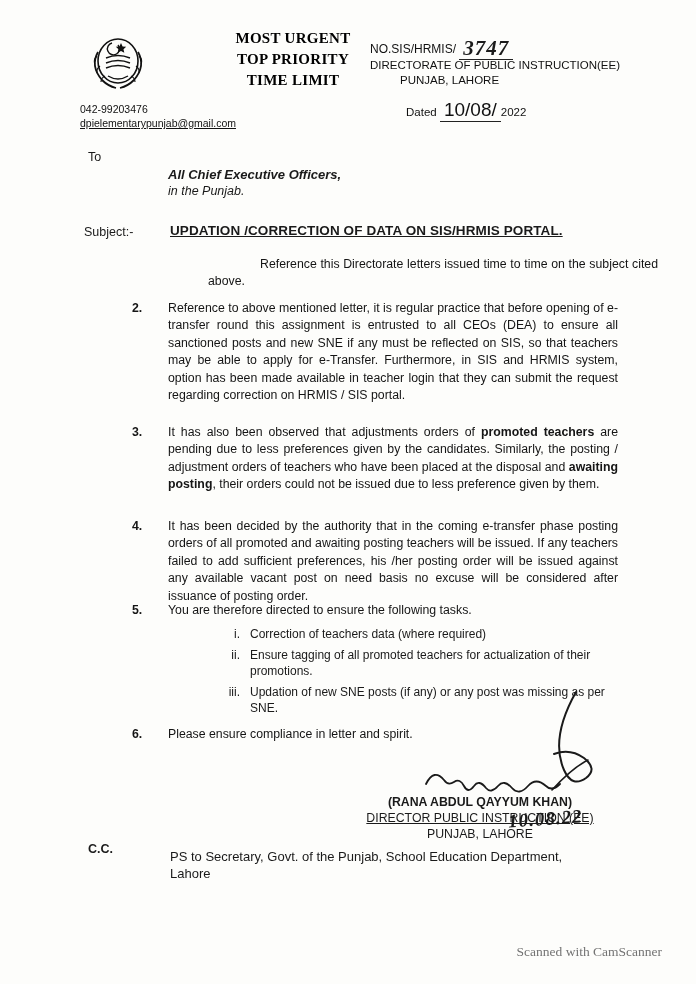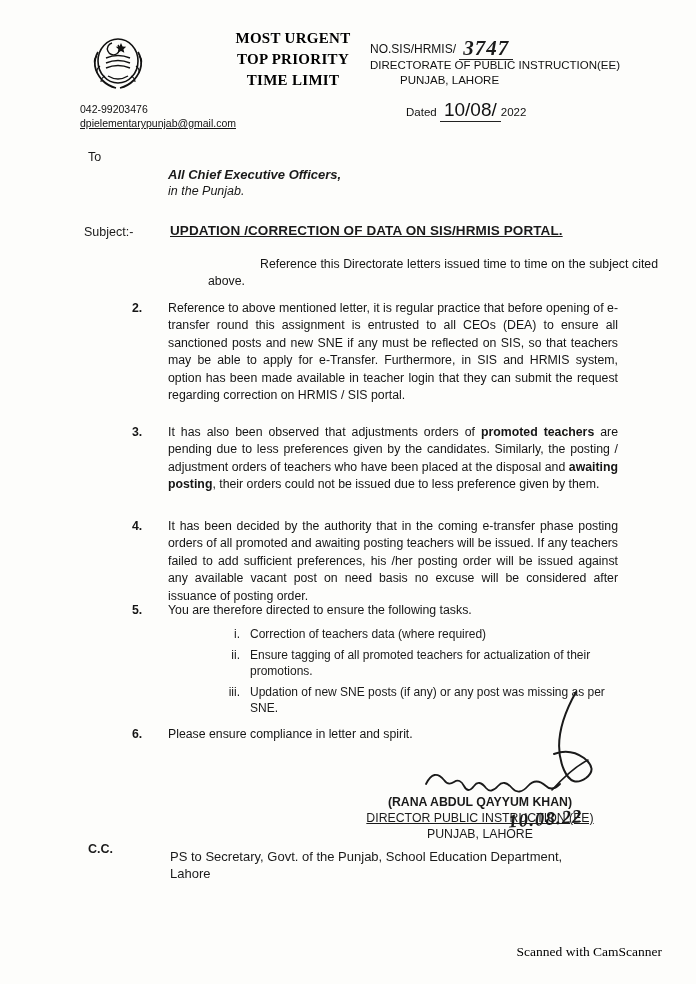--- a/index.html
+++ b/index.html
@@ -247,21 +247,21 @@
     line-height: 17px;
   }
 
   .scanner {
     position: absolute;
     left: 0; top: 944px;
     width: 662px;
     text-align: right;
     font-family: "Liberation Serif", serif;
     font-size: 13.5px;
-    color: #000000;
+    color: #737373;
   }
 </style>
 </head>
 <body>
 
 <div class="page">
 
   <div class="header">
 
     <div class="crest">

